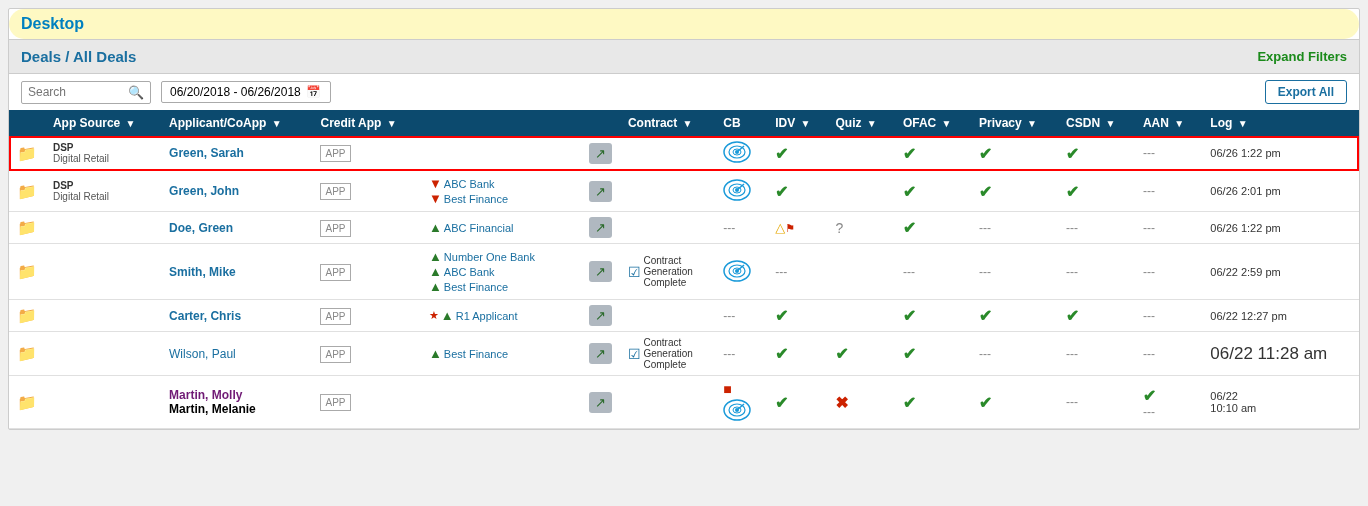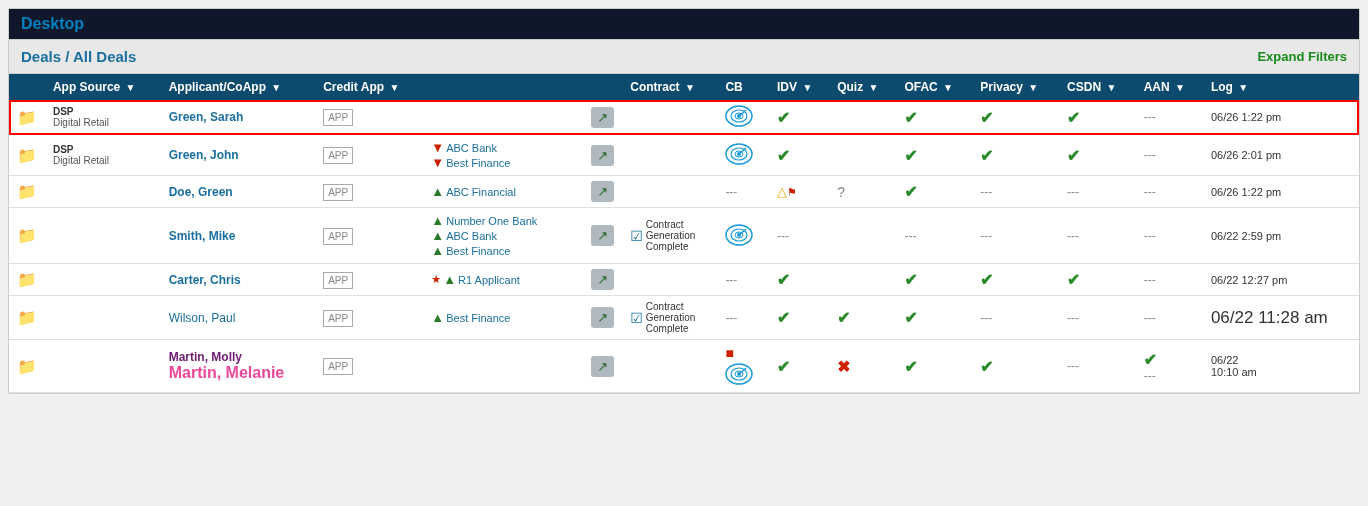--- a/index.html
+++ b/index.html
@@ -10,21 +10,22 @@
       border: 1px solid #ccc;
       margin: 8px;
       border-radius: 2px;
     }
     
     .desktop-title {
       color: #0080c0;
       font-size: 16px;
       font-weight: bold;
       padding: 6px 12px;
-      background: #0f172a;
+      background: #fef9c3;
+      border-radius: 15px;
     }
     
     .header-bar {
       background: #e8e8e8;
       padding: 8px 12px;
       display: flex;
       justify-content: space-between;
       align-items: center;
       border-top: 1px solid #ccc;
       border-bottom: 1px solid #ccc;
@@ -135,20 +136,31 @@
 <body>
 
 <div class="outer-wrapper">
   <div class="desktop-title">Desktop</div>
 
   <div class="header-bar">
     <span class="header-title">Deals / All Deals</span>
     <span class="expand-filters">Expand Filters</span>
   </div>
 
+  <div class="toolbar">
+    <div class="search-box">
+      <input type="text" placeholder="Search" style="">
+      <span class="search-icon">🔍</span>
+    </div>
+    <div class="date-range">
+      <span>06/20/2018 - 06/26/2018</span>
+      <span>📅</span>
+    </div>
+    <button class="export-btn">Export All</button>
+  </div>
 
   <div class="table-container">
     <table>
       <thead>
         <tr>
           <th style="width:20px;"></th>
           <th>App Source <span class="sort-arrow">▼</span></th>
           <th>Applicant/CoApp <span class="sort-arrow">▼</span></th>
           <th>Credit App <span class="sort-arrow">▼</span></th>
           <th style="width:100px;"></th>
@@ -383,21 +395,21 @@
             <td style="color:#333;font-size:17px;">06/22 11:28 am</td>
           </tr>
           <tr>
             <td><span style="color:#1a6fa0;font-size:16px;">📁</span></td>
             <td>
     <div style="font-size:10px;font-weight:bold;color:#333;"></div>
     <div style="font-size:10px;color:#555;"></div>
   </td>
             <td>
               <div style="color:#701a75;font-weight:bold;font-size:12px;">Martin, Molly</div>
-              <div style="color:#ec4899;font-weight:bold;font-size:16px;">Martin, Melanie</div>
+              <div style="color:#000000;font-weight:bold;font-size:12px;">Martin, Melanie</div>
             </td>
             <td>
     <span style="border:1px solid #aaa;padding:2px 4px;font-size:10px;color:#888;">APP</span>
   </td>
             <td style="min-width:160px;">
     
   </td>
             <td>
     <button style="background:#b0b8c0;border:none;border-radius:3px;padding:3px 6px;cursor:pointer;color:#2a6a2a;font-size:13px;">↗</button>
   </td>

